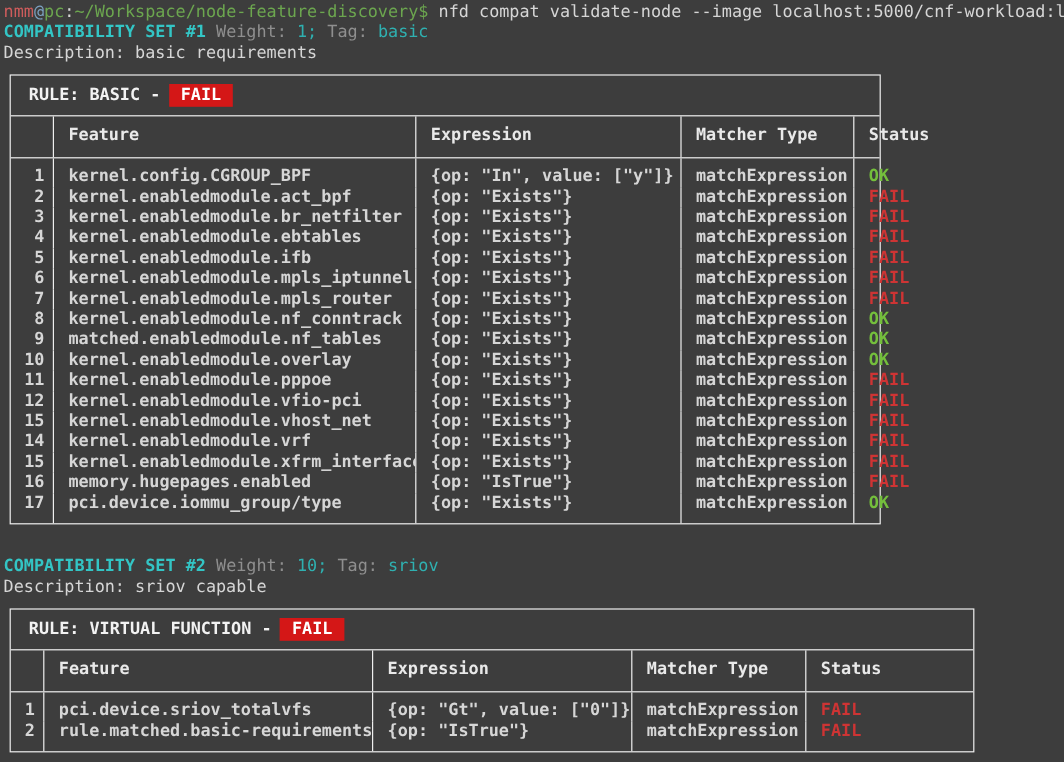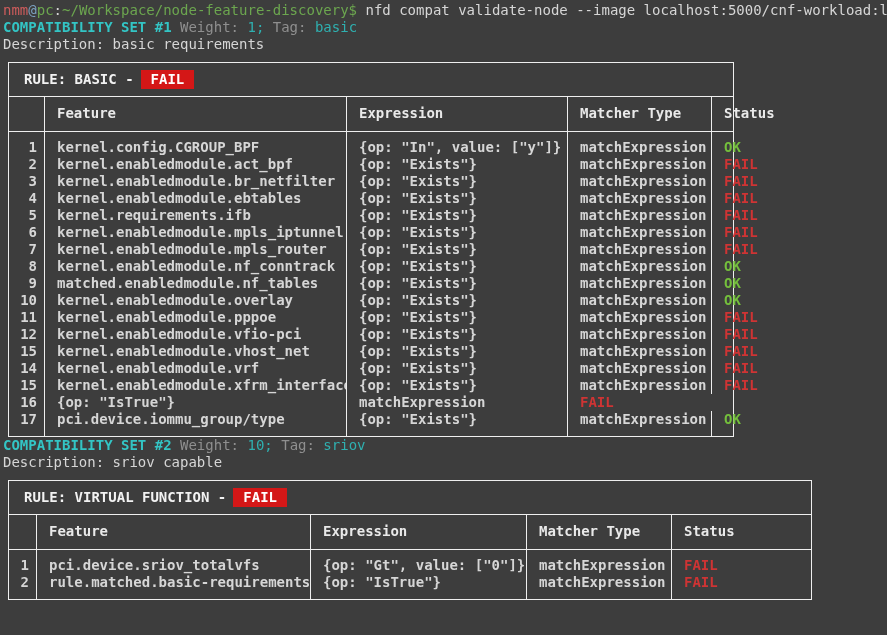--- a/index.html
+++ b/index.html
@@ -28,21 +28,21 @@
   .line{white-space:nowrap;}
   .c-user{color:var(--user);}
   .c-at{color:var(--at);}
   .c-host{color:var(--path);}
   .c-fg{color:var(--fg);}
   .c-path{color:var(--path);}
   .c-cyan-b{color:var(--cyan);font-weight:bold;}
   .c-teal{color:var(--teal);}
   .c-dim{color:var(--dim);}
   .set{margin-top:0;}
-  .set-gap{}
+  .set-gap{margin-top:27px;}
   .tbl{
     border:1px solid var(--border);
     margin-top:9px;margin-left:5px;
     background:var(--bg);
   }
   .set-0 .tbl{width:726px;}
   .set-1 .tbl{width:804px;}
   .tbl-title{
     padding:7px 14px 7px 15px;
     border-bottom:1px solid var(--border);
@@ -113,21 +113,21 @@
           </div>
           <div class="grid row">
             <div class="cell c-num">4</div>
             <div class="cell">kernel.enabledmodule.ebtables</div>
             <div class="cell">{op: "Exists"}</div>
             <div class="cell">matchExpression</div>
             <div class="cell st-fail">FAIL</div>
           </div>
           <div class="grid row">
             <div class="cell c-num">5</div>
-            <div class="cell">kernel.requirements.ifb</div>
+            <div class="cell">kernel.enabledmodule.ifb</div>
             <div class="cell">{op: "Exists"}</div>
             <div class="cell">matchExpression</div>
             <div class="cell st-fail">FAIL</div>
           </div>
           <div class="grid row">
             <div class="cell c-num">6</div>
             <div class="cell">kernel.enabledmodule.mpls_iptunnel</div>
             <div class="cell">{op: "Exists"}</div>
             <div class="cell">matchExpression</div>
             <div class="cell st-fail">FAIL</div>
@@ -190,20 +190,21 @@
           </div>
           <div class="grid row">
             <div class="cell c-num">15</div>
             <div class="cell">kernel.enabledmodule.xfrm_interface</div>
             <div class="cell">{op: "Exists"}</div>
             <div class="cell">matchExpression</div>
             <div class="cell st-fail">FAIL</div>
           </div>
           <div class="grid row">
             <div class="cell c-num">16</div>
+            <div class="cell">memory.hugepages.enabled</div>
             <div class="cell">{op: "IsTrue"}</div>
             <div class="cell">matchExpression</div>
             <div class="cell st-fail">FAIL</div>
           </div>
           <div class="grid row">
             <div class="cell c-num">17</div>
             <div class="cell">pci.device.iommu_group/type</div>
             <div class="cell">{op: "Exists"}</div>
             <div class="cell">matchExpression</div>
             <div class="cell st-ok">OK</div>

